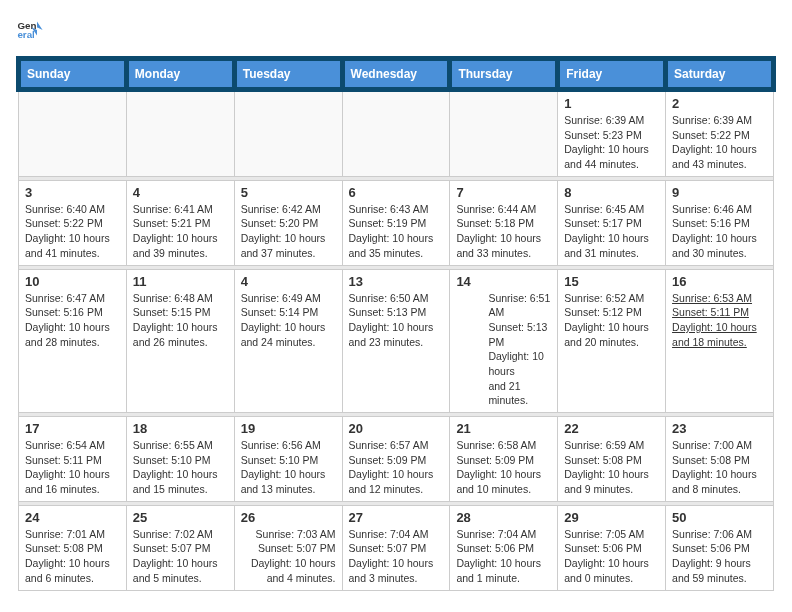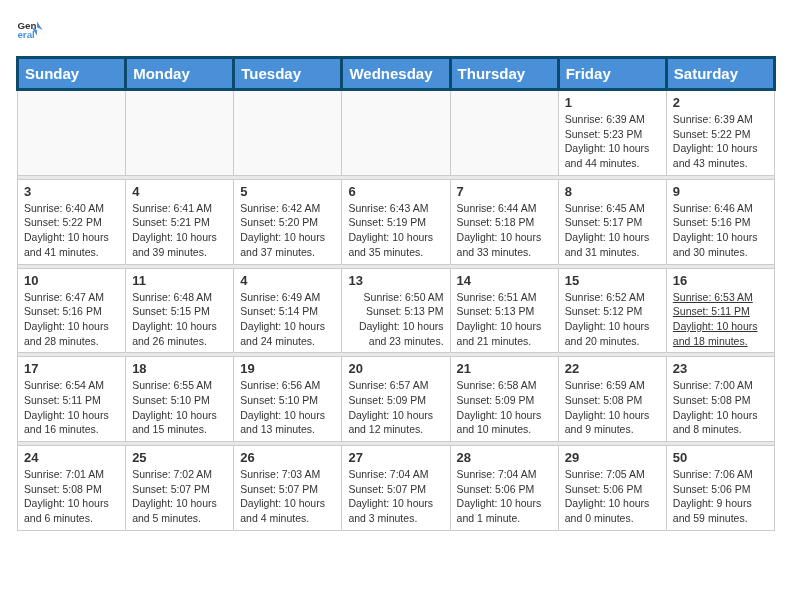--- a/index.html
+++ b/index.html
@@ -38,25 +38,25 @@
       color: #555;
     }
     .calendar {
       width: 100%;
       border-collapse: collapse;
       border: 1px solid #ccc;
     }
     .calendar th {
       background: #4a90d9;
       color: #fff;
-      font-size: 15px;
+      font-size: 12px;
       font-weight: bold;
       padding: 6px 6px;
       text-align: left;
-      border: 3px solid #0c4a6e;
+      border: 5px solid #0c4a6e;
     }
     .calendar td {
       border: 1px solid #ccc;
       vertical-align: top;
       padding: 4px 6px;
       width: calc(100% / 7);
       min-height: 80px;
       background: #fff;
       font-size: 11px;
       color: #333;
@@ -205,28 +205,28 @@
         </td>
         <td>
           <span class="day-number">4</span>
           <div class="day-info" style="white-space: pre-line;">Sunrise: 6:49 AM
 Sunset: 5:14 PM
 Daylight: 10 hours
 and 24 minutes.</div>
         </td>
         <td>
           <span class="day-number">13</span>
-          <div class="day-info" style="white-space: pre-line; text-align: right;">Sunrise: 6:50 AM
+          <div class="day-info" style="white-space: pre-line;">Sunrise: 6:50 AM
 Sunset: 5:13 PM
 Daylight: 10 hours
 and 23 minutes.</div>
         </td>
         <td>
           <span class="day-number">14</span>
-          <div class="day-info" style="white-space: pre-line;">Sunrise: 6:51 AM
+          <div class="day-info" style="white-space: pre-line; margin-left: 32px;">Sunrise: 6:51 AM
 Sunset: 5:13 PM
 Daylight: 10 hours
 and 21 minutes.</div>
         </td>
         <td>
           <span class="day-number">15</span>
           <div class="day-info" style="white-space: pre-line;">Sunrise: 6:52 AM
 Sunset: 5:12 PM
 Daylight: 10 hours
 and 20 minutes.</div>
@@ -306,21 +306,21 @@
         </td>
         <td>
           <span class="day-number">25</span>
           <div class="day-info" style="white-space: pre-line;">Sunrise: 7:02 AM
 Sunset: 5:07 PM
 Daylight: 10 hours
 and 5 minutes.</div>
         </td>
         <td>
           <span class="day-number">26</span>
-          <div class="day-info" style="white-space: pre-line;">Sunrise: 7:03 AM
+          <div class="day-info" style="white-space: pre-line; text-align: right;">Sunrise: 7:03 AM
 Sunset: 5:07 PM
 Daylight: 10 hours
 and 4 minutes.</div>
         </td>
         <td>
           <span class="day-number">27</span>
           <div class="day-info" style="white-space: pre-line;">Sunrise: 7:04 AM
 Sunset: 5:07 PM
 Daylight: 10 hours
 and 3 minutes.</div>

